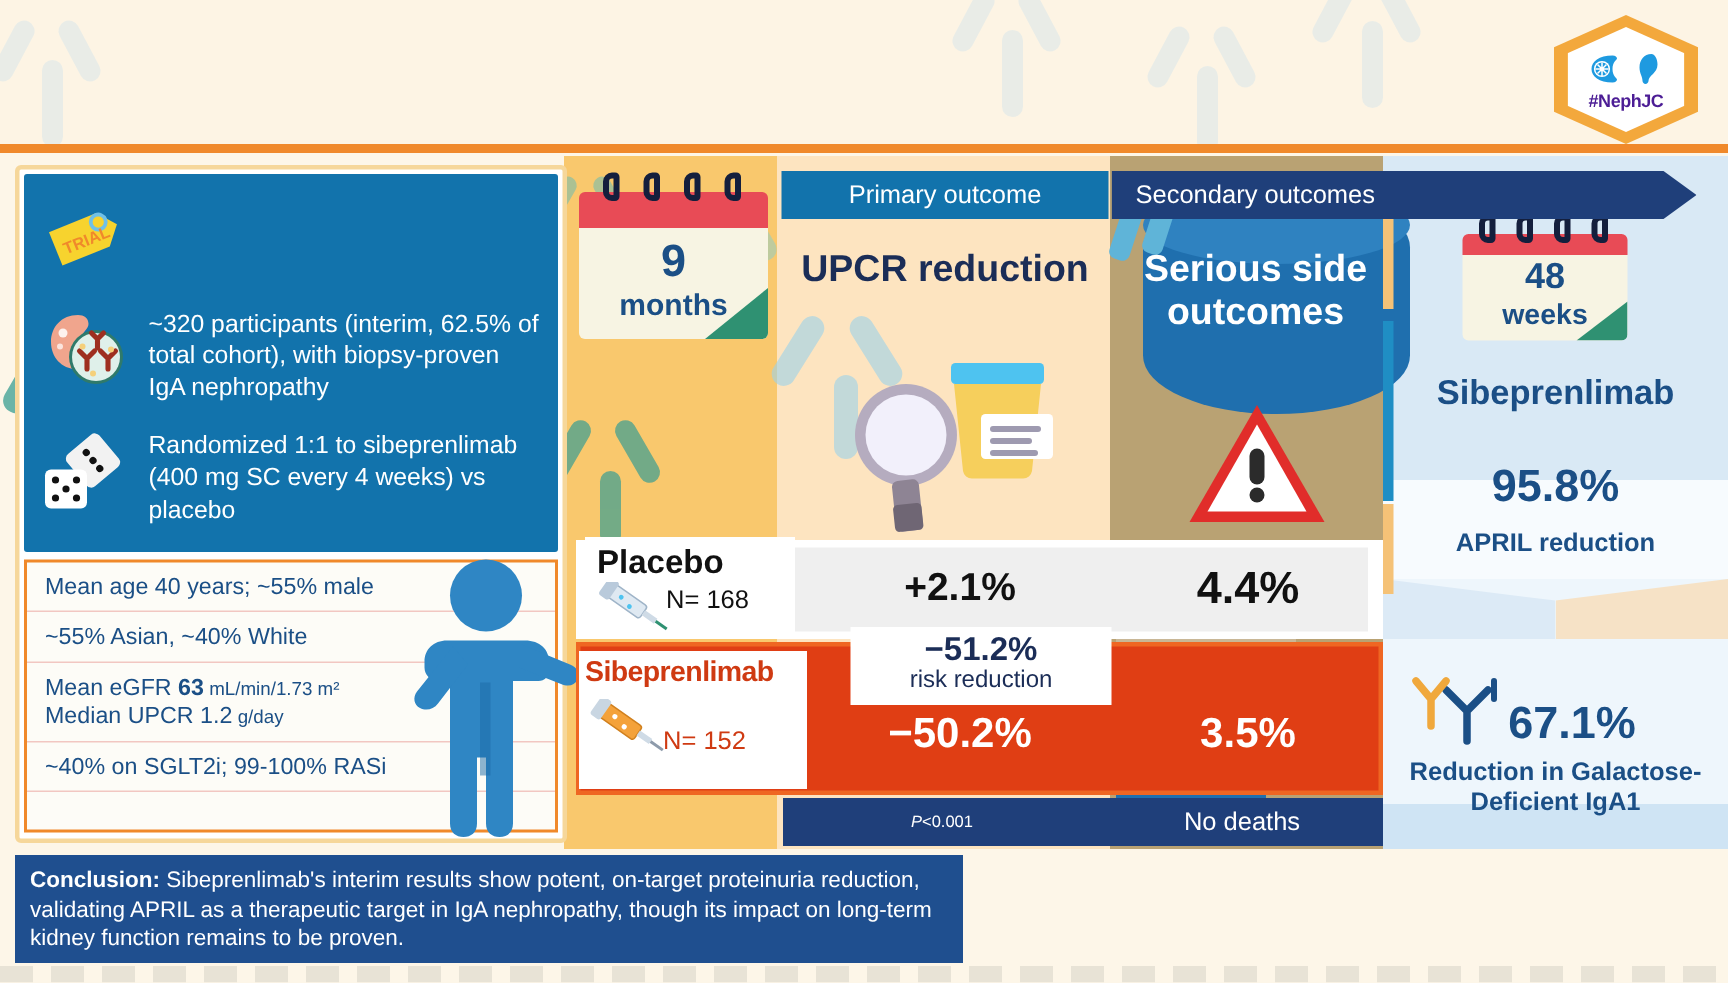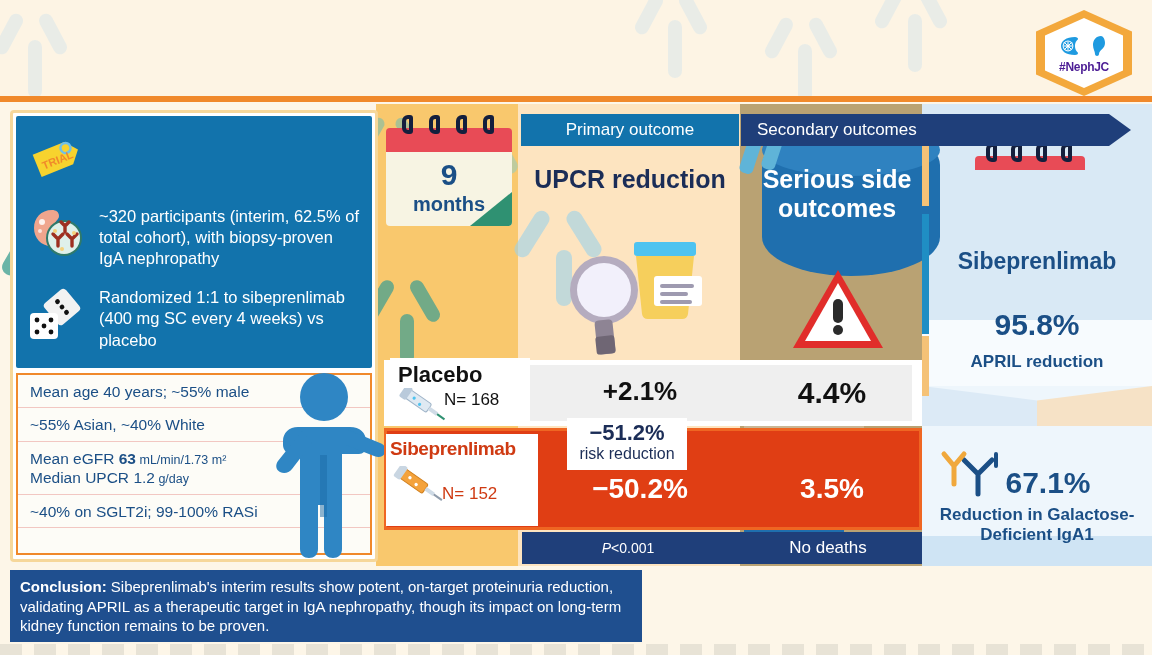--- a/index.html
+++ b/index.html
@@ -159,31 +159,31 @@
   .lbl-sibe .nm { font-size: 19px; font-weight: bold; color: #cf3a12; letter-spacing: -.4px; }
   .lbl-sibe .n { font-size: 17px; color: #cf3a12; margin-left: 52px; margin-top: 24px; }
 
   .cellv { position: absolute; font-weight: bold; text-align: center; }
   .v-pl-1 { left: 540px; top: 376px; width: 200px; font-size: 26px; color: #111; }
   .v-pl-2 { left: 752px; top: 376px; width: 160px; font-size: 30px; color: #111; }
   .v-sb-1 { left: 540px; top: 473px; width: 200px; font-size: 28px; color: #fff; }
   .v-sb-2 { left: 752px; top: 473px; width: 160px; font-size: 28px; color: #fff; }
 
   .riskbox {
-    position: absolute; left: 567px; top: 418px; width: 120px; height: 52px;
+    position: absolute; left: 567px; top: 418px; width: 174px; height: 52px;
     background: #ffffff; text-align: center; padding-top: 3px;
   }
   .riskbox .pct { font-size: 22px; font-weight: bold; color: #1b2d57; line-height: 1.1; }
   .riskbox .cap { font-size: 16px; color: #1b2d57; }
 
   .pstrip {
     position: absolute; left: 522px; top: 532px; width: 400px; height: 32px;
     background: #1f3f7a; display: flex; align-items: center;
   }
-  .pstrip .c1 { width: 212px; text-align: center; color: #fff; font-size: 14px; font-style: italic; }
+  .pstrip .c1 { width: 212px; text-align: center; color: #fff; font-size: 11px; font-style: italic; }
   .pstrip .c1 .nonital { font-style: normal; }
   .pstrip .c2 { width: 188px; text-align: center; color: #fff; font-size: 17px; }
 
   
   .concl {
     position: absolute; left: 10px; top: 570px; width: 632px; height: 72px;
     background: #1f4f8f; color: #ffffff; font-size: 15px; line-height: 1.3;
     padding: 7px 10px;
   }
   .concl b { font-weight: bold; }
@@ -409,20 +409,25 @@
   </div>
 
   <div class="cal" style="left:975px;top:156px;width:110px;">
     <div class="rings" style="left:4px;width:100px;">
       <div class="ring"></div>
         <div class="ring"></div>
         <div class="ring"></div>
         <div class="ring"></div>
     </div>
     <div class="top" style="height:14px;"></div>
+    <div class="bd" style="padding:3px 0 5px 0;">
+      <div class="fold" style="border-left-width:34px;border-bottom-width:26px;"></div>
+      <div class="num" style="font-size:24px;">48</div>
+      <div class="unit" style="font-size:19px;">weeks</div>
+    </div>
   </div>
 
   <div class="banner-pri">
     <span>Primary outcome</span>
   </div>
   <div class="banner-sec">
     <span>Secondary outcomes</span>
   </div>
 
   <div class="colhead upcr">UPCR reduction</div>

